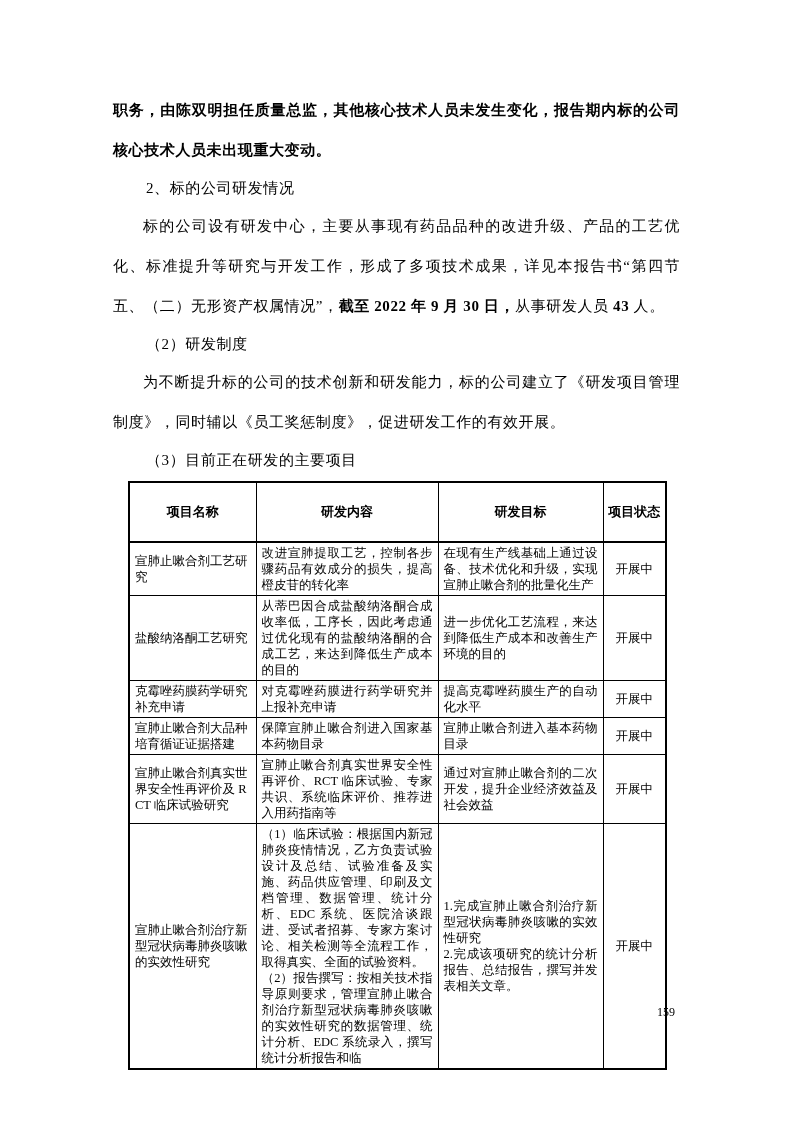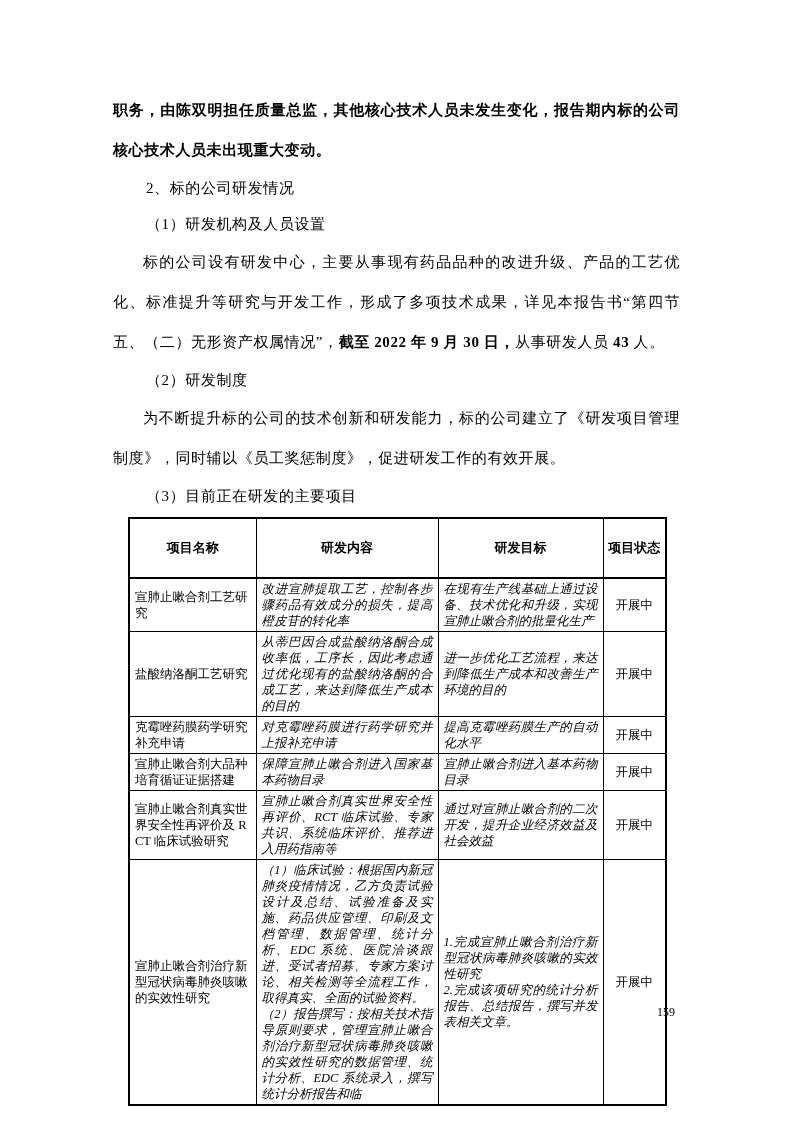--- a/index.html
+++ b/index.html
@@ -54,21 +54,21 @@
     line-height:16px;
   }
   table.rd td{
     font-size:12.5px;
     line-height:16px;
     padding:2px 5px;
     vertical-align:middle;
     word-break:break-all;
   }
   td.c-name{text-align:left;}
-  td.c-content, td.c-goal{text-align:justify; white-space:pre-line;font-style:italic;}
+  td.c-content, td.c-goal{text-align:justify; white-space:pre-line;}
   td.c-status{text-align:center; padding:2px 2px;}
   .page-number{
     position:absolute;
     top:1004px;
     right:118px;
     font-size:12px;
     line-height:16px;
   }
 </style>
 </head>
@@ -76,21 +76,20 @@
 
 <div class="page">
   <div class="content">
 
     <p class="para no-indent bold-kai">
       <span>职务，由陈双明担任质量总监，其他核心技术人员未发生变化，报告期内标的公司核心技术人员未出现重大变动。</span>
     </p>
 
     <p class="heading">2、标的公司研发情况</p>
 
-    <p class="heading">（1）研发机构及人员设置</p>
 
     <p class="para"><span>标的公司设有研发中心，主要从事现有药品品种的改进升级、产品的工艺优化、标准提升等研究与开发工作，形成了多项技术成果，详见本报告书“第四节五、（二）无形资产权属情况”，</span><span class="b">截至 2022 年 9 月 30 日，</span><span>从事研发人员 </span><span class="b">43</span><span> 人。</span></p>
 
     <p class="heading">（2）研发制度</p>
 
     <p class="para">为不断提升标的公司的技术创新和研发能力，标的公司建立了《研发项目管理制度》，同时辅以《员工奖惩制度》，促进研发工作的有效开展。</p>
 
     <p class="heading">（3）目前正在研发的主要项目</p>
 
     <table class="rd">

